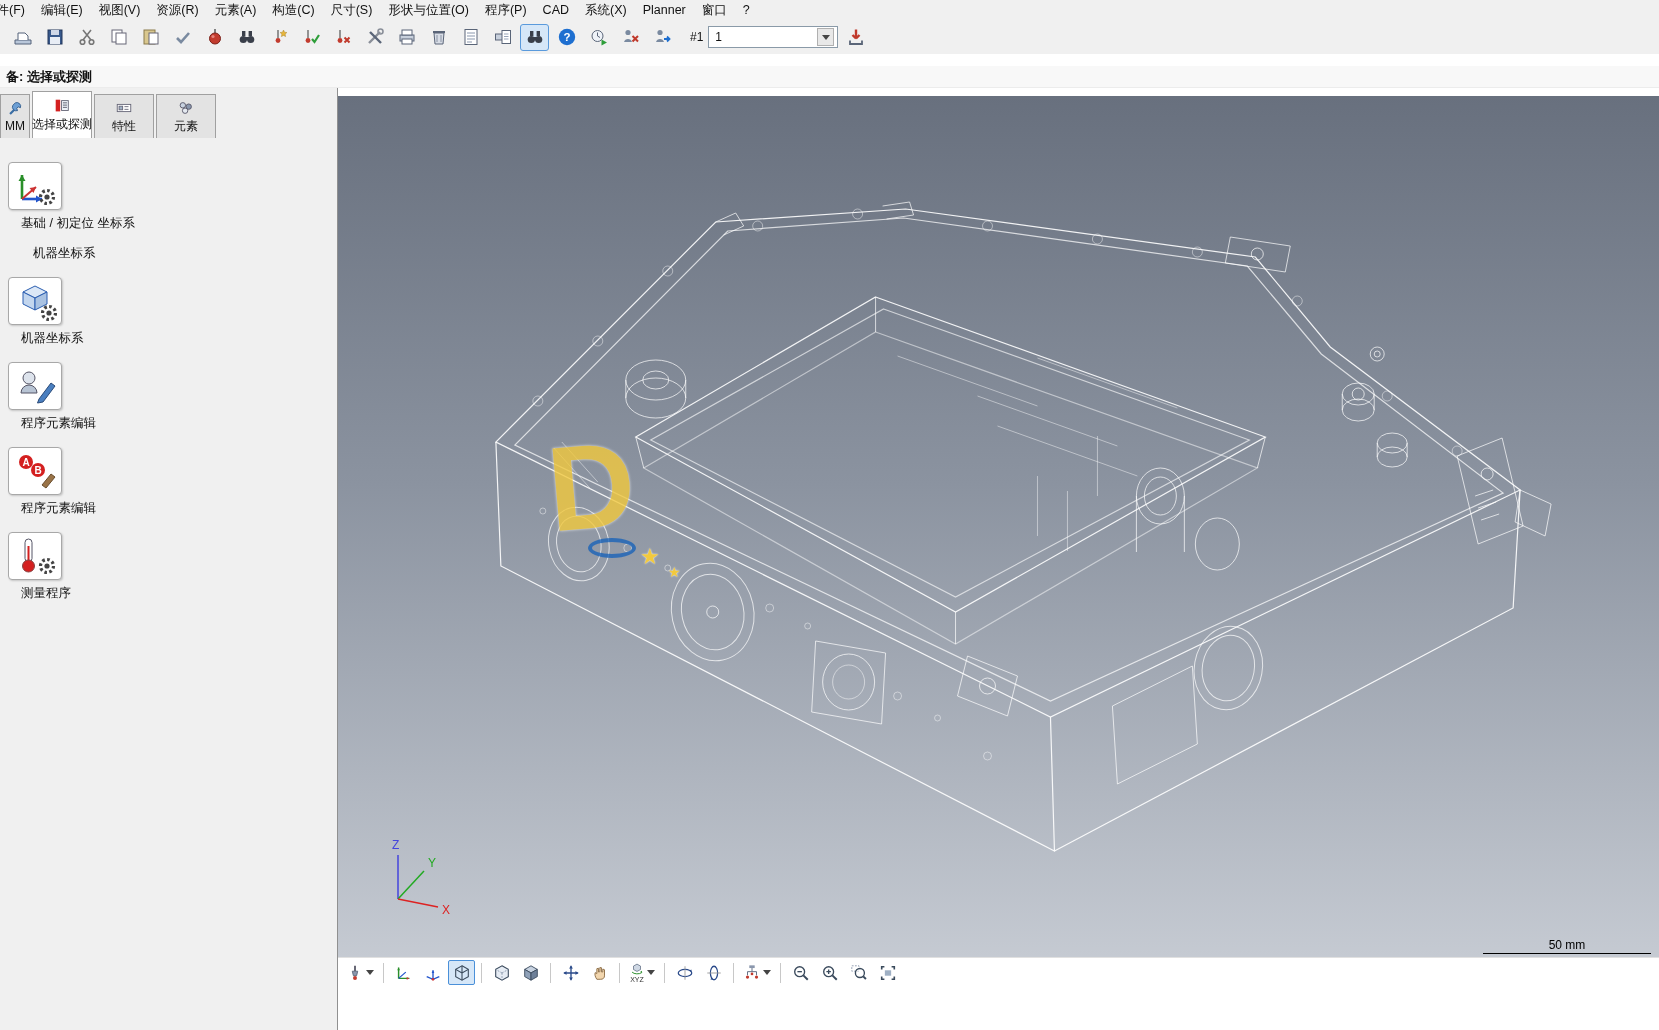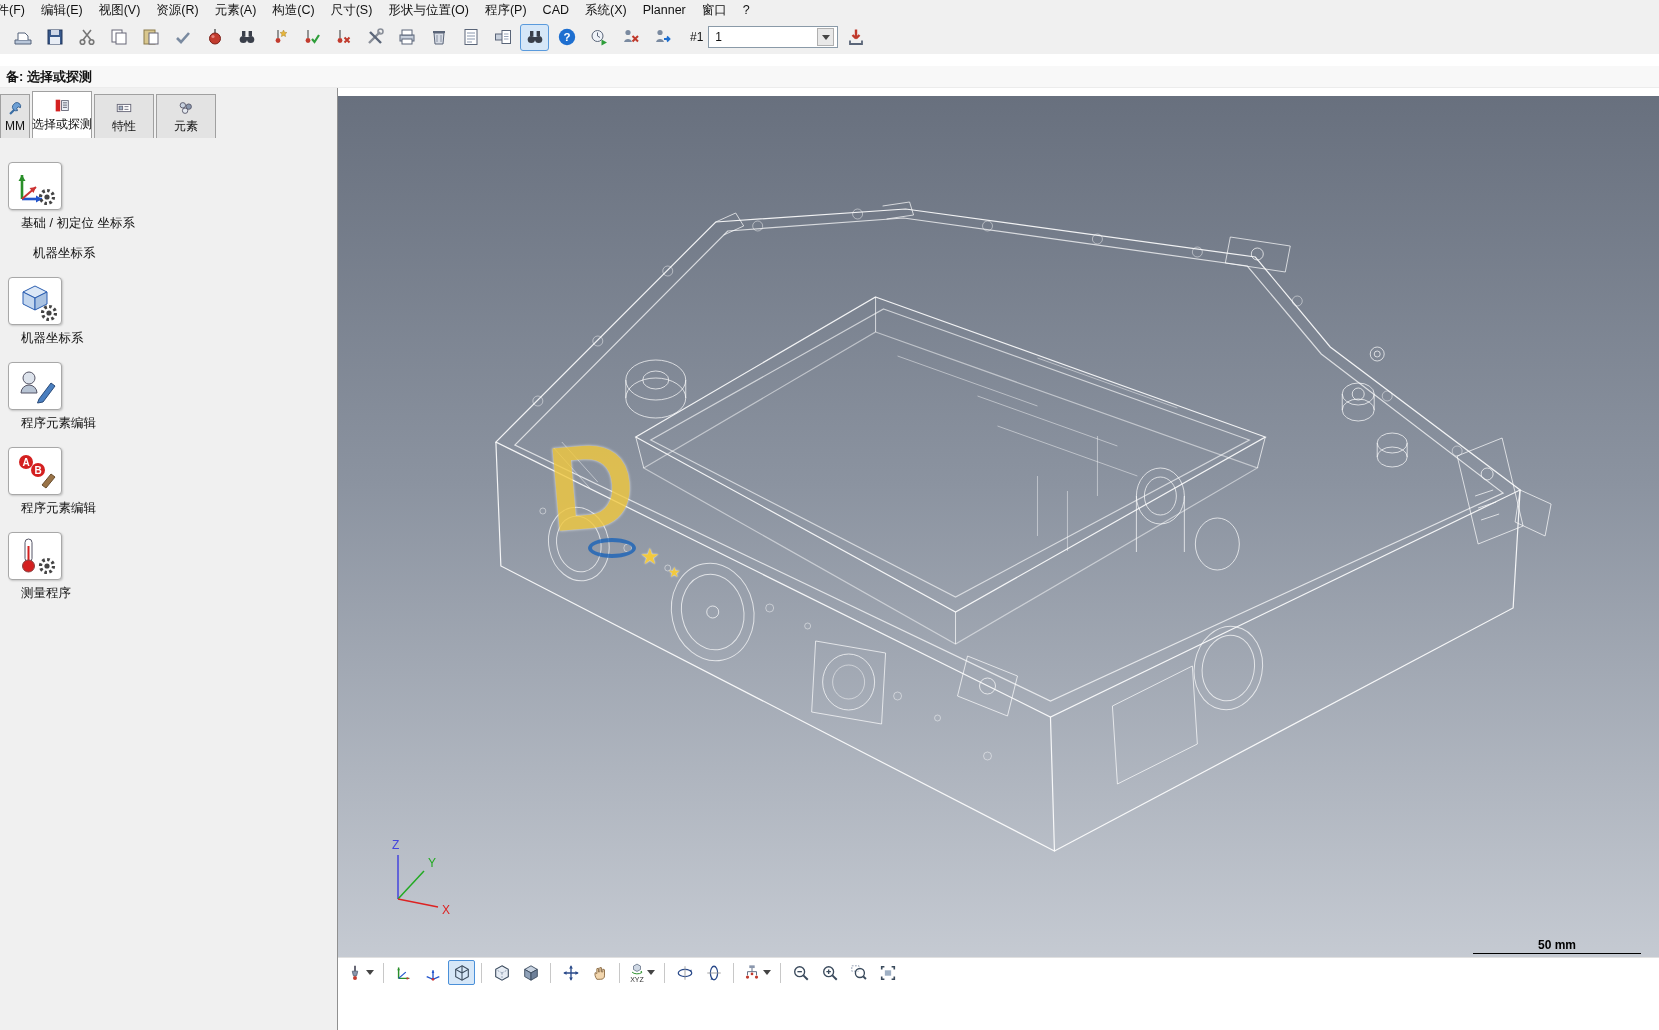--- a/index.html
+++ b/index.html
@@ -58,22 +58,22 @@
   .wm-star1{left:302px;top:448px;font-size:22px;}
   .wm-star2{left:330px;top:468px;font-size:14px;}
   .wm-title{position:absolute;left:258px;top:330px;z-index:3;font-size:92px;font-weight:700;
     letter-spacing:12px;color:#1d66b5;white-space:nowrap;opacity:.95;
     text-shadow:-3px 0 #fff,3px 0 #fff,0 -3px #fff,0 3px #fff,-2px -2px #fff,2px -2px #fff,-2px 2px #fff,2px 2px #fff;}
   .wm-url{position:absolute;left:244px;top:432px;z-index:3;font-size:36px;font-weight:700;
     letter-spacing:11px;color:#e23e3e;white-space:nowrap;opacity:.95;
     text-shadow:-2px 0 #fff,2px 0 #fff,0 -2px #fff,0 2px #fff,-2px -2px #fff,2px 2px #fff;}
 
   .triad{position:absolute;left:42px;bottom:40px;}
-  .scale{position:absolute;right:18px;bottom:3px;width:168px;text-align:center;
-    border-bottom:1px solid #000;padding-bottom:1px;font-size:12px;color:#000;font-weight:bold;}
+  .scale{position:absolute;right:8px;bottom:3px;width:168px;text-align:center;
+    border-bottom:1px solid #000;padding-bottom:1px;font-size:12px;color:#000;}
 
   .view-toolbar{height:30px;background:#fff;display:flex;align-items:center;padding-left:5px;
     gap:2px;border-top:1px solid #e0e0e0;}
   .vbtn{min-width:27px;height:25px;display:flex;align-items:center;justify-content:center;
     border:1px solid transparent;border-radius:2px;gap:2px;padding:0 2px;flex:0 0 auto;}
   .vbtn.selected{border-color:#4a90d9;background:#d6e7f8;}
   .vbtn .stack{display:flex;flex-direction:column;align-items:center;line-height:1;}
   .vbtn .xyz{font-size:7px;line-height:1;color:#333;}
   .vsep{width:1px;height:20px;background:#c8c8c8;margin:0 4px;flex:0 0 auto;}
   .bottom-space{height:55px;background:#fff;}

